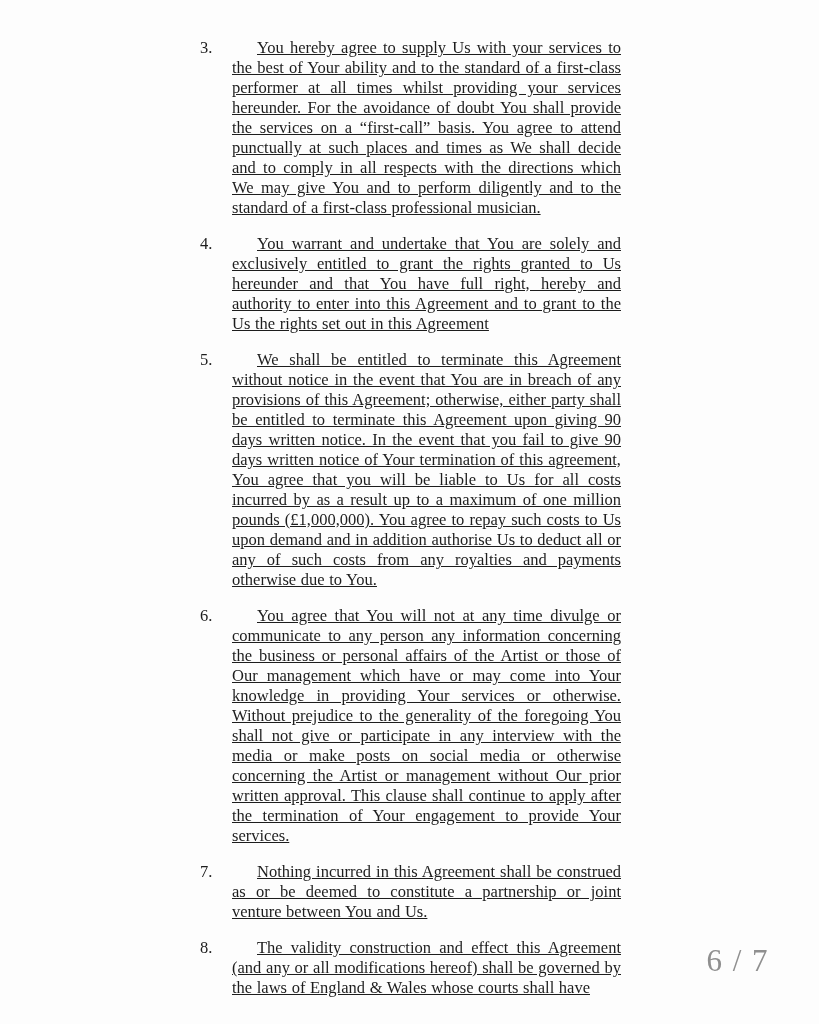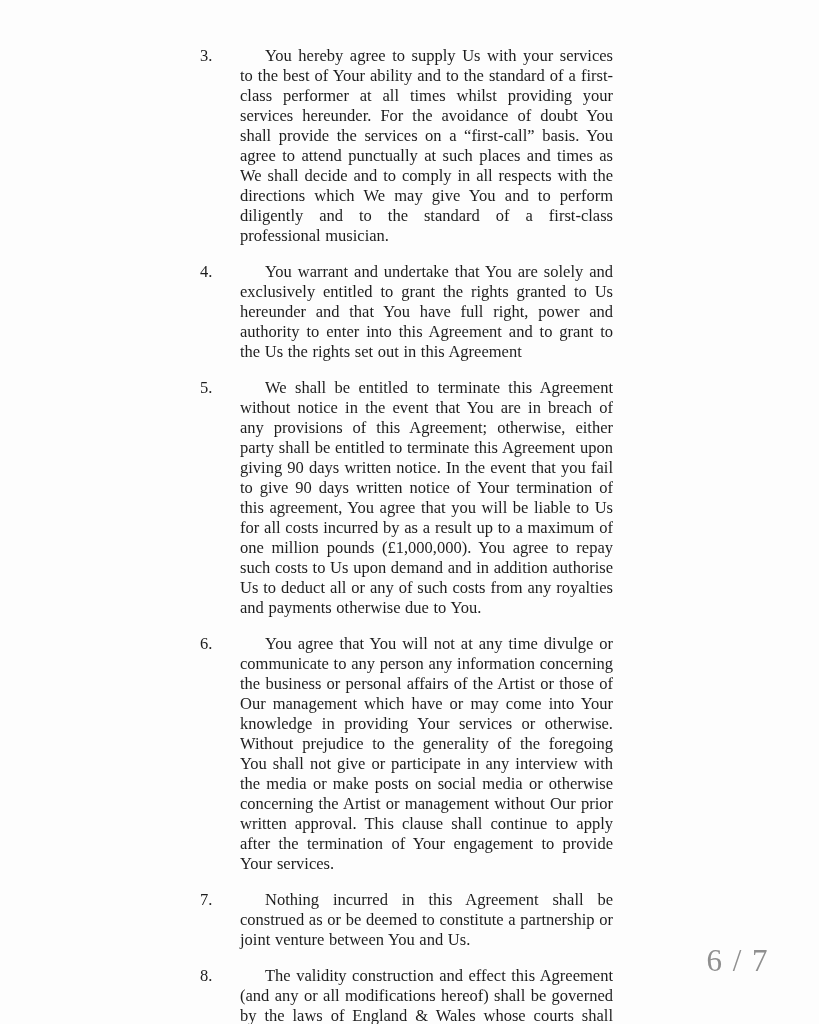--- a/index.html
+++ b/index.html
@@ -27,26 +27,27 @@
     margin: 0 0 16px 0;
   }
   .clause-num {
     position: absolute;
     left: -32px;
     top: 0;
     font-size: 16.5px;
     line-height: 20px;
   }
   .clause-body {
-    margin: 8px;
+    margin: 0;
     font-size: 16.5px;
     line-height: 20px;
     text-align: justify;
     text-indent: 25px;
     word-spacing: 0.5px;
+    text-decoration: underline;
   }
   .page-indicator {
     position: absolute;
     right: 50px;
     top: 942px;
     font-size: 31px;
     line-height: 1.2;
     color: #8f8f8f;
     letter-spacing: 1.5px;
     font-family: "Liberation Serif", "DejaVu Serif", serif;
@@ -58,21 +59,21 @@
 
 <div class="doc-page">
   <div class="clauses" id="clauses">
   <div class="clause">
     <span class="clause-num">3.</span>
     <p class="clause-body">You hereby agree to supply Us with your services to the best of Your ability and to the standard of a first-class performer at all times whilst providing your services hereunder. For the avoidance of doubt You shall provide the services on a “first-call” basis. You agree to attend punctually at such places and times as We shall decide and to comply in all respects with the directions which We may give You and to perform diligently and to the standard of a first-class professional musician.</p>
   </div>
 
   <div class="clause">
     <span class="clause-num">4.</span>
-    <p class="clause-body">You warrant and undertake that You are solely and exclusively entitled to grant the rights granted to Us hereunder and that You have full right, power and authority to enter into this Agreement and to grant to the Us the rights set out in this Agreement</p>
+    <p class="clause-body">You warrant and undertake that You are solely and exclusively entitled to grant the rights granted to Us hereunder and that You have full right, hereby and authority to enter into this Agreement and to grant to the Us the rights set out in this Agreement</p>
   </div>
 
   <div class="clause">
     <span class="clause-num">5.</span>
     <p class="clause-body">We shall be entitled to terminate this Agreement without notice in the event that You are in breach of any provisions of this Agreement;  otherwise, either party shall be entitled to terminate this Agreement upon giving 90 days written notice.  In the event that you fail to give 90 days written notice of Your termination of this agreement, You agree that you will be liable to Us for all costs incurred by as a result up to a maximum of one million pounds (£1,000,000).  You agree to repay such costs to Us upon demand and in addition authorise Us to deduct all or any of such costs from any royalties and payments otherwise due to You.</p>
   </div>
 
   <div class="clause">
     <span class="clause-num">6.</span>
     <p class="clause-body">You agree that You will not at any time divulge or communicate to any person any information concerning the business or personal affairs of the Artist or those of Our management which have or may come into Your knowledge in providing Your services or otherwise.  Without prejudice to the generality of the foregoing You shall not give or participate in any interview with the media or make posts on social media or otherwise concerning the Artist or management without Our prior written approval.   This clause shall continue to apply after the termination of Your engagement to provide Your services.</p>

